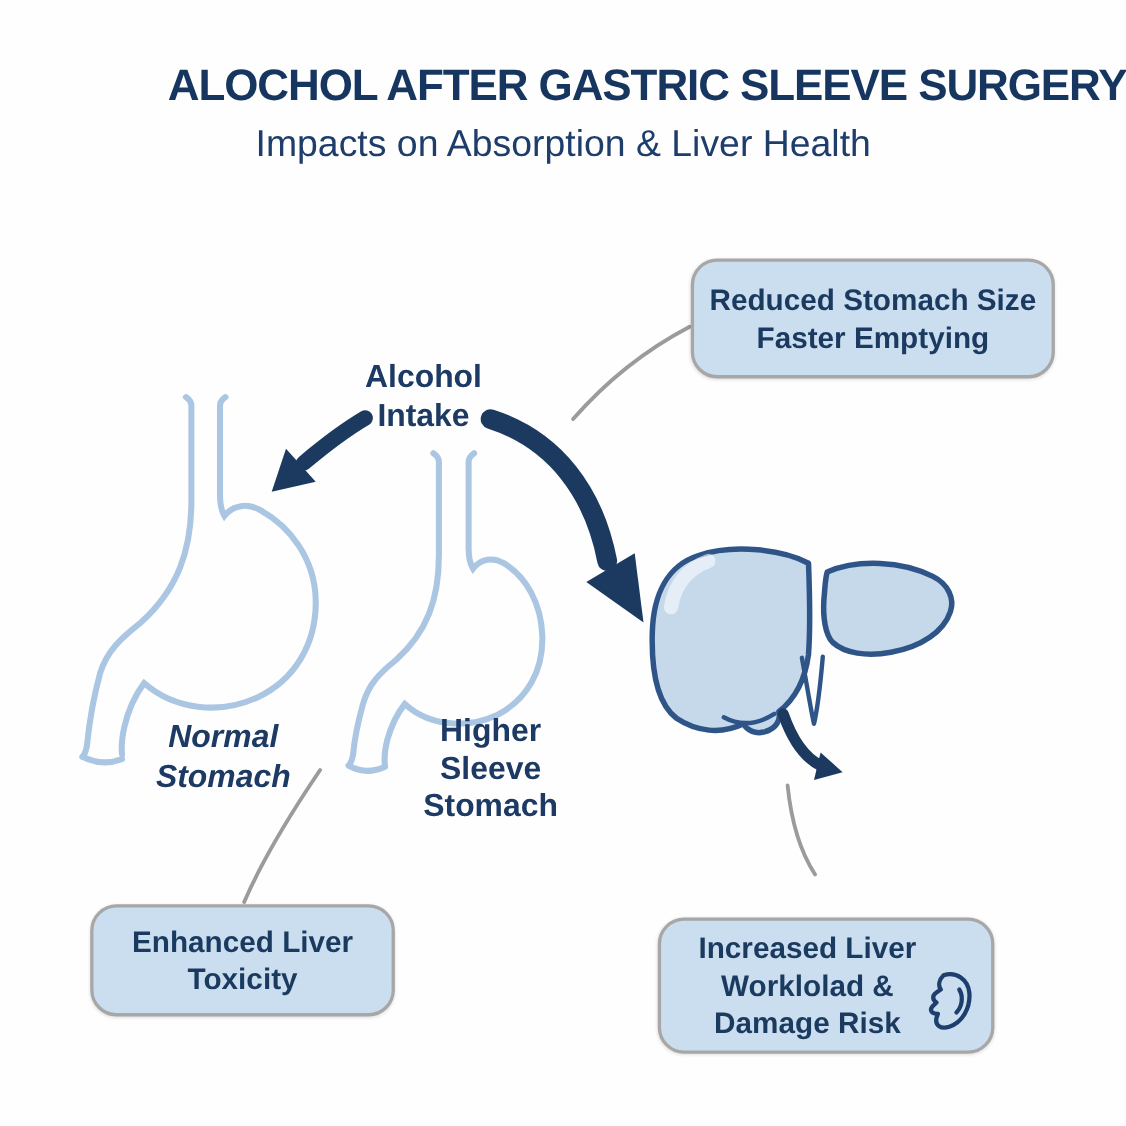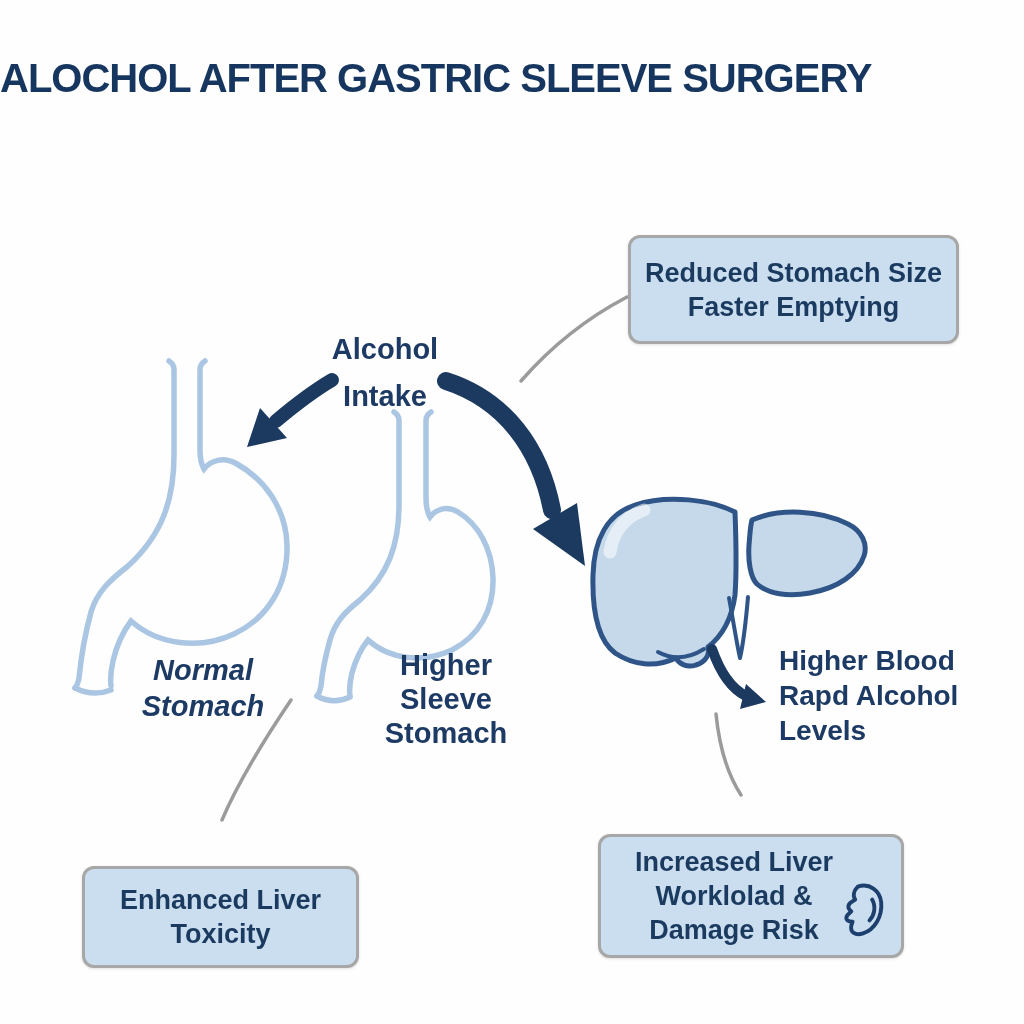--- a/index.html
+++ b/index.html
@@ -1,58 +1,59 @@
 <!DOCTYPE html>
 <html><head>
 <meta charset="utf-8">
 <style>
   html,body{margin:0;padding:0;background:#ffffff;}
   .canvas{
     position:relative;width:1024px;height:1024px;background:#fefefe;
     font-family:"Liberation Sans", sans-serif;overflow:hidden;
   }
   .title{
-    position:absolute;top:56px;left:0;width:100%;text-align:left;
+    position:absolute;top:56px;left:0;width:100%;text-align:right;
     font-size:40px;font-weight:800;letter-spacing:-1px;color:#16365f;
     white-space:pre-line;
   }
   .subtitle{
     position:absolute;top:112px;left:0;width:100%;text-align:center;
     font-size:34px;font-weight:400;color:#1e3d6b;white-space:pre-line;
   }
   .diagram-svg{position:absolute;left:0;top:0;width:1024px;height:1024px;}
   .label{
     position:absolute;color:#1c3a63;font-weight:600;text-align:center;
-    white-space:pre-line;line-height:47px;font-size:29px;
+    white-space:pre-line;line-height:35px;font-size:29px;
   }
   .label-alcohol{left:285px;top:326px;width:200px;}
   .label-normal{left:103px;top:652px;width:200px;line-height:36px;font-style:italic;}
   .label-sleeve{left:346px;top:648px;width:200px;line-height:34px;}
   .label-higher{left:779px;top:643px;width:200px;text-align:left;font-size:28px;line-height:35px;}
   .box{
-    position:absolute;background:#cbdeef;border:3px solid #a7a7a7;border-radius:12px;
+    position:absolute;background:#cbdeef;border:3px solid #a7a7a7;border-radius:24px;
     display:flex;align-items:center;justify-content:center;
     box-shadow:0 1px 3px rgba(0,0,0,0.12);
   }
   .box-text{
     color:#1b3a5f;font-weight:600;font-size:27px;line-height:34px;
     text-align:center;white-space:pre-line;
   }
   .box-reduced{left:628px;top:235px;width:325px;height:103px;}
   .box-increased{left:598px;top:800px;width:300px;height:118px;margin-top:34px;}
-  .box-enhanced{left:82px;top:866px;width:271px;height:96px;align-items:center;}
+  .box-enhanced{left:82px;top:822px;width:271px;height:96px;align-items:center;}
   .box-increased .box-text{padding-right:34px;}
   .liver-badge{position:absolute;right:12px;top:44px;width:52px;height:58px;}
 </style>
 </head>
 <body>
 
 <div class="canvas">
 
   <div class="title">ALOCHOL AFTER GASTRIC SLEEVE SURGERY</div>
+  <div class="subtitle">Impacts on Absorption &amp; Liver Health</div>
 
   <svg class="diagram-svg" viewBox="0 0 1024 1024" xmlns="http://www.w3.org/2000/svg">
 
     <g stroke="#9b9b9b" stroke-width="3.5" fill="none" stroke-linecap="round">
       <path d="M 521,381 C 548,350 585,319 627,297"></path>
       <path d="M 291,700 C 268,734 240,778 222,820"></path>
       <path d="M 716,714 C 719,744 726,772 741,795"></path>
     </g>
 
     <g stroke="#aac6e2" stroke-width="5.5" fill="none" stroke-linecap="round">
@@ -85,23 +86,20 @@
     </g>
   </svg>
 
   <div class="label label-alcohol">Alcohol
 Intake</div>
   <div class="label label-normal">Normal
 Stomach</div>
   <div class="label label-sleeve">Higher
 Sleeve
 Stomach</div>
-  <div class="label label-higher">Higher Blood
-Rapd Alcohol
-Levels</div>
 
   <div class="box box-reduced">
     <div class="box-text">Reduced Stomach Size
 Faster Emptying</div>
   </div>
 
   <div class="box box-increased">
     <div class="box-text">Increased Liver
 Worklolad &amp;
 Damage Risk</div>

